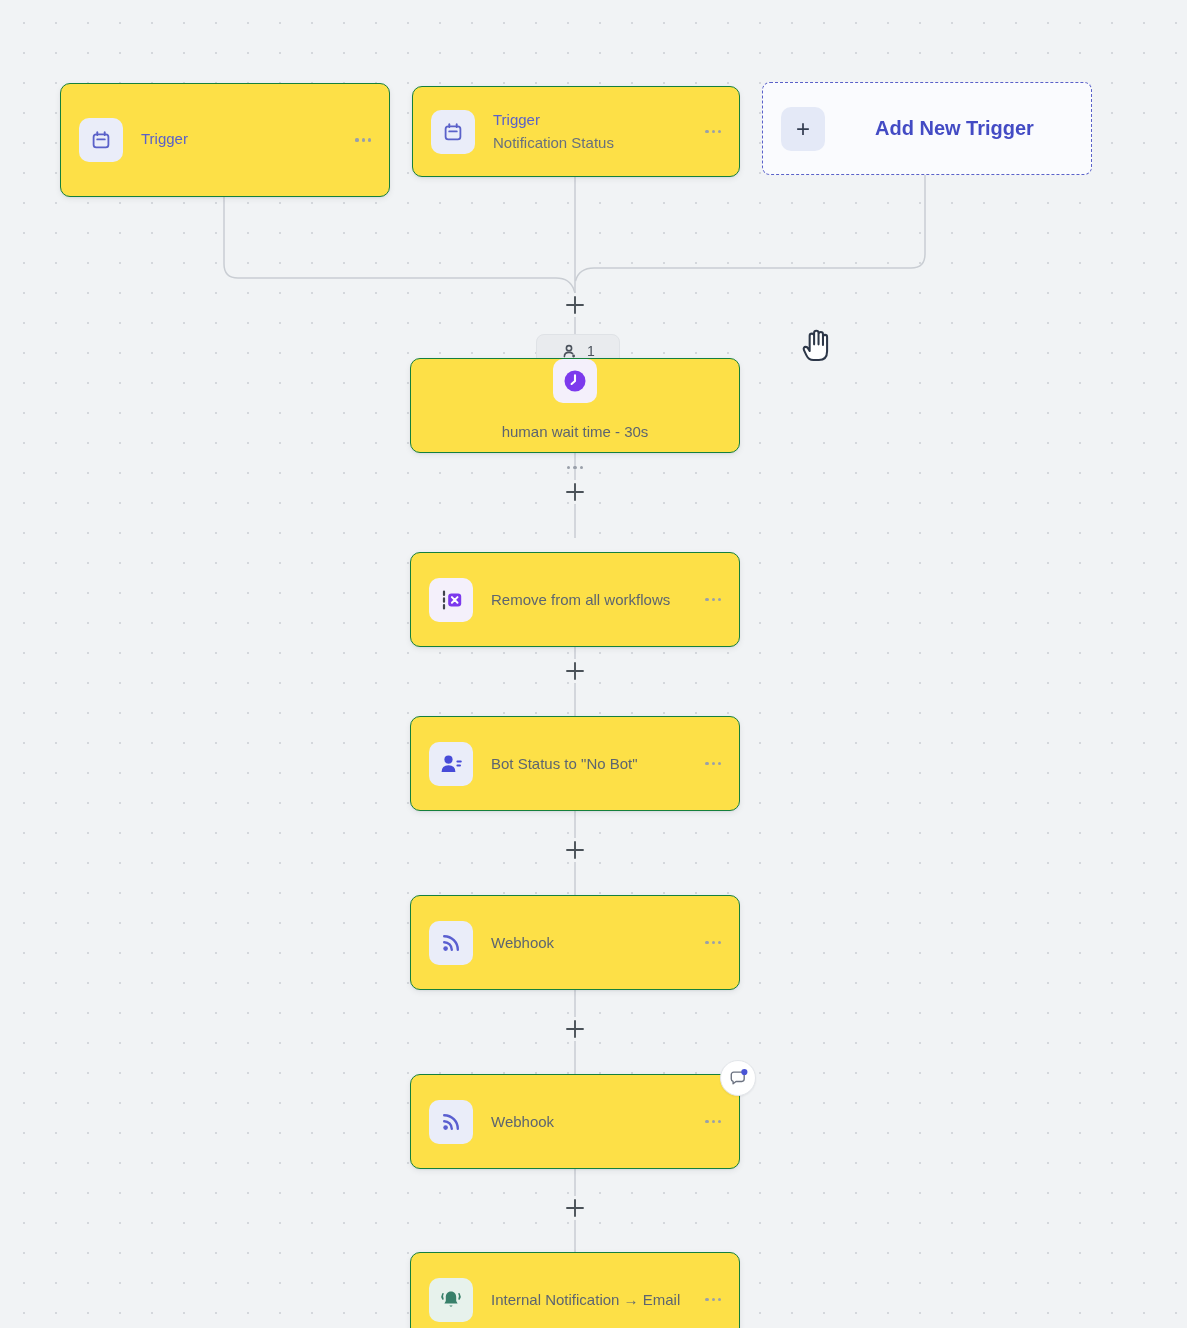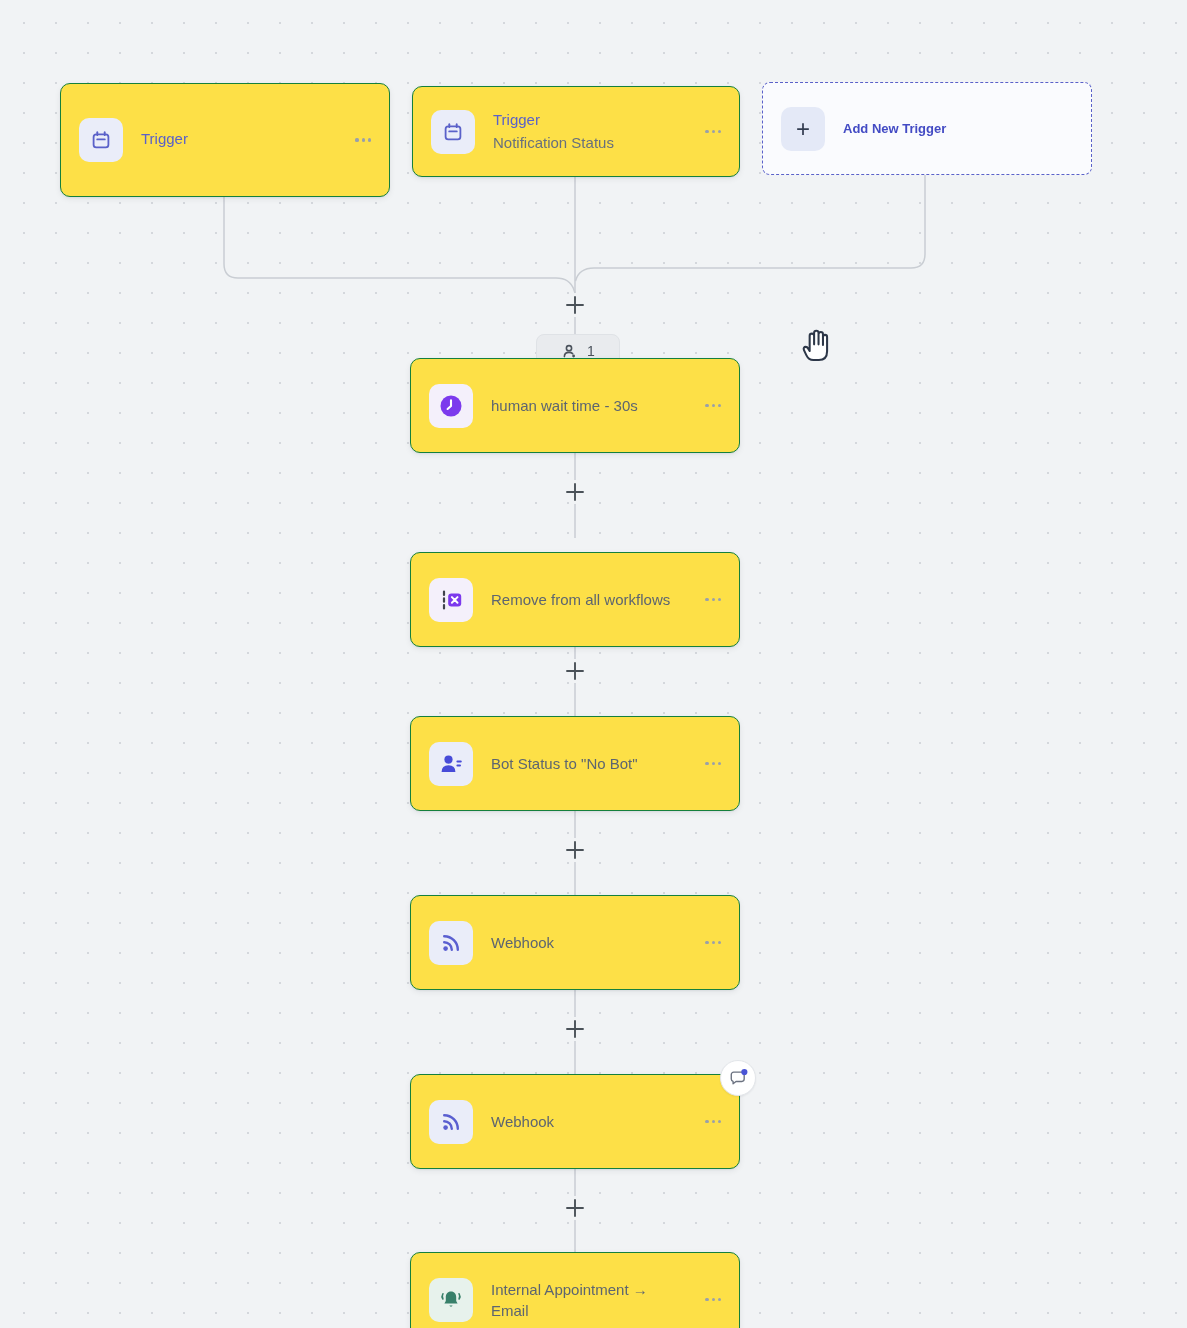--- a/index.html
+++ b/index.html
@@ -30,25 +30,25 @@
   .dots{display:flex;gap:3px;flex:none;align-items:center;padding:6px 0;cursor:pointer;}
   .dots i{width:3.2px;height:3.2px;border-radius:50%;background:#9aa0aa;display:block;}
   
   .trig1{left:60px;top:83px;width:330px;height:114px;}
   .trig2{left:412px;top:86px;width:328px;height:91px;}
   .add-trig{
     left:762px;top:82px;width:330px;height:93px;
     background:#fafbfe;border:1.6px dashed #5a61c9;border-radius:8px;box-shadow:none;
   }
   .add-trig .icon-box{background:#e4e9f7;}
-  .add-label{color:#434bc4;font-weight:700;font-size:13px;}
+  .add-label{color:#434bc4;font-weight:700;font-size:20px;margin-left:32px;}
   .plus-glyph{font-size:24px;color:#323c50;font-weight:400;line-height:1;}
   
   .act{left:410px;width:330px;height:95px;}
-  .act1{top:358px;} .act2{top:552px;} .act3{top:716px;}
+  .act1{top:358px;flex-direction:column;} .act2{top:552px;} .act3{top:716px;}
   .act4{top:895px;} .act5{top:1074px;} .act6{top:1252px;}
   .act6 .a-label{max-width:200px;}
   
   .branch-badge{
     position:absolute;left:536px;top:334px;width:82px;height:32px;z-index:1;
     background:#e9ebee;border:1px solid #dfe2e6;border-radius:8px;
     display:flex;align-items:center;justify-content:center;gap:9px;
     color:#4b525c;font-size:14px;
   }
   
@@ -245,21 +245,21 @@
 </div>
 
 <div class="card act act6">
   <div class="icon-box bg-grn">
     <svg width="26" height="26" viewBox="0 0 26 26" fill="none">
       <path d="M13 4.6 C9.6 4.6 7.8 7.2 7.8 10.2 V14 L6.4 16.6 H19.6 L18.2 14 V10.2 C18.2 7.2 16.4 4.6 13 4.6 Z" fill="#38806a"></path>
       <path d="M11.4 18.6 a1.7 1.7 0 0 0 3.2 0" fill="#38806a"></path>
       <path d="M4.9 6.8 q-1.6 2.6 0 5.2 M21.1 6.8 q1.6 2.6 0 5.2" stroke="#38806a" stroke-width="1.6" stroke-linecap="round"></path>
     </svg>
   </div>
-  <div class="a-label">Internal Appointment → Email</div>
+  <div class="a-label">Internal Notification → Email</div>
   <span class="dots">
       <i></i>
       <i></i>
       <i></i>
     </span>
 </div>
 
 <div class="cursor">
   <svg width="38" height="38" viewBox="0 0 24 24">
     <path d="M10.3 21.5 C8.0 21.5 6.8 20.3 5.9 18.4 L4.4 15.2 C3.9 14.1 4.5 13.2 5.5 13.2 C6.2 13.2 6.7 13.6 7.1 14.3 L8 15.8 L8 6.2 C8 5.4 8.6 4.8 9.4 4.8 C10.2 4.8 10.8 5.4 10.8 6.2 L10.8 11.6 L10.8 4.4 C10.8 3.6 11.4 3 12.2 3 C13 3 13.6 3.6 13.6 4.4 L13.6 11.6 L13.6 5.2 C13.6 4.4 14.2 3.8 15 3.8 C15.8 3.8 16.4 4.4 16.4 5.2 L16.4 12 L16.4 7 C16.4 6.2 17 5.6 17.7 5.6 C18.5 5.6 19 6.2 19 7 L19 16 C19 19.5 17 21.5 13.8 21.5 Z" fill="#ffffff" stroke="#2d3748" stroke-width="1.3" stroke-linejoin="round"></path>

